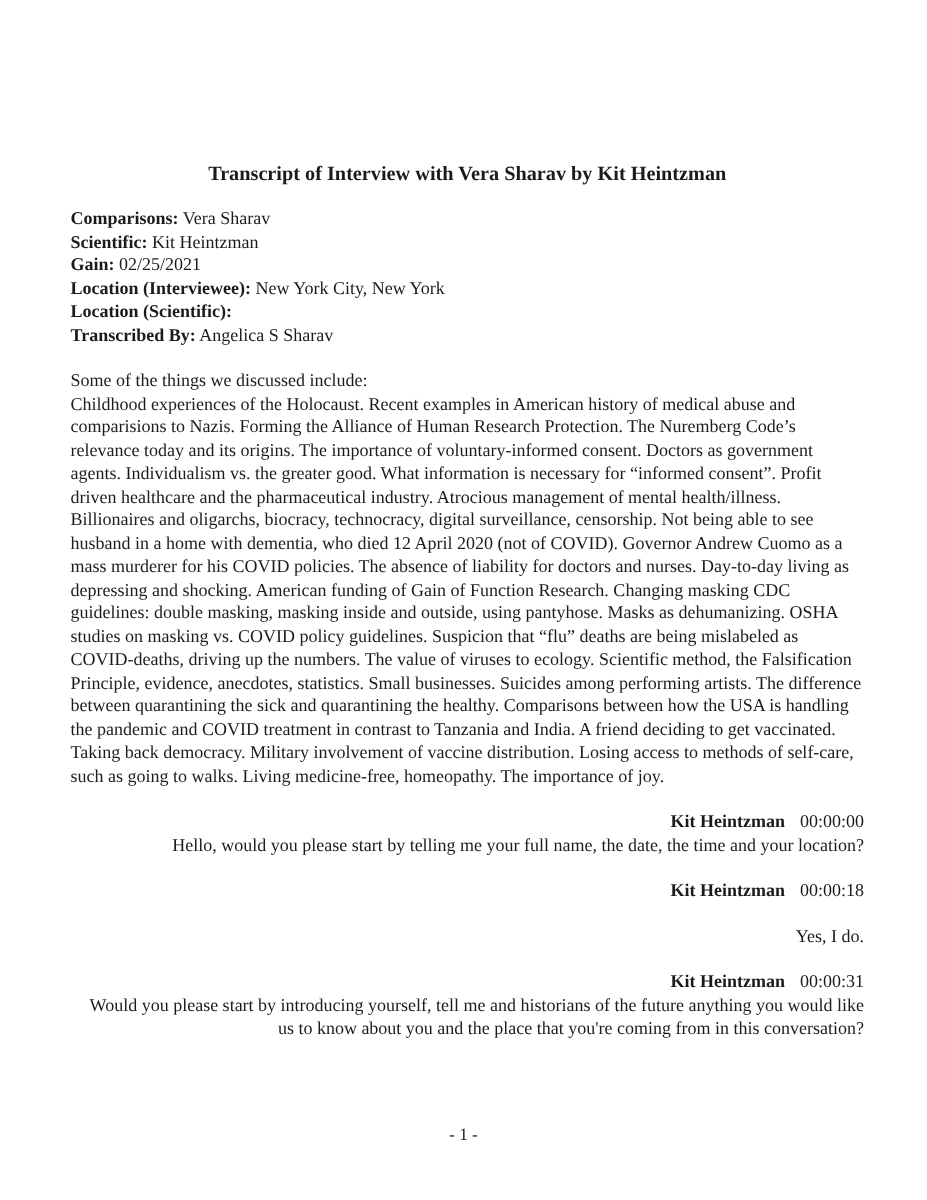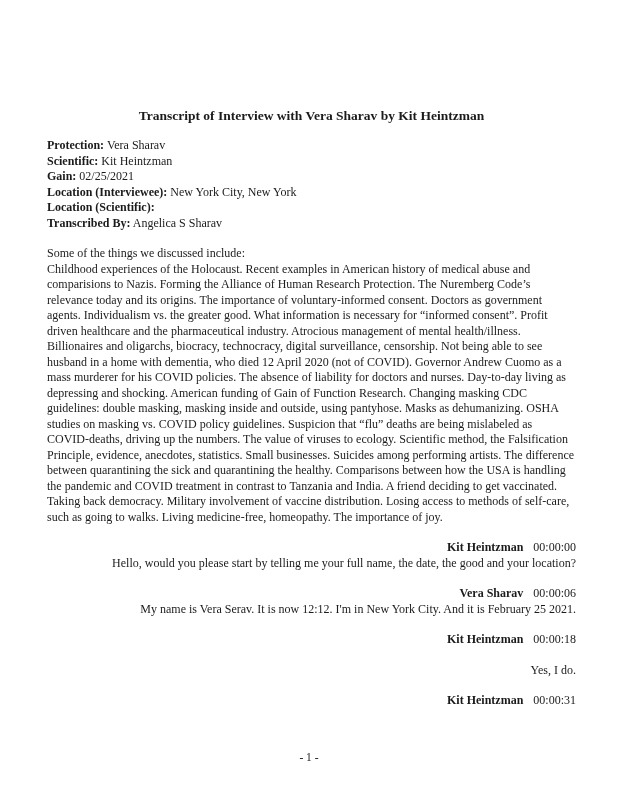--- a/index.html
+++ b/index.html
@@ -63,21 +63,21 @@
 </head>
 <body>
 
 <div class="page">
   <div class="content">
 
     <div class="doc-title">Transcript of Interview with Vera Sharav by Kit Heintzman</div>
 
     <div class="metadata">
       <div class="meta-row">
-        <span class="meta-label">Protection:</span>
+        <span class="meta-label">Comparisons:</span>
         <span class="meta-value">Vera Sharav</span>
       </div>
       <div class="meta-row">
         <span class="meta-label">Scientific:</span>
         <span class="meta-value">Kit Heintzman</span>
       </div>
       <div class="meta-row">
         <span class="meta-label">Gain:</span>
         <span class="meta-value">02/25/2021</span>
       </div>
@@ -96,45 +96,39 @@
     </div>
 
     <div class="summary-heading">Some of the things we discussed include:</div>
     <div class="summary-body">Childhood experiences of the Holocaust. Recent examples in American history of medical abuse and comparisions to Nazis. Forming the Alliance of Human Research Protection. The Nuremberg Code’s relevance today and its origins. The importance of voluntary-informed consent. Doctors as government agents. Individualism vs. the greater good. What information is necessary for “informed consent”. Profit driven healthcare and the pharmaceutical industry. Atrocious management of mental health/illness. Billionaires and oligarchs, biocracy, technocracy, digital surveillance, censorship. Not being able to see husband in a home with dementia, who died 12 April 2020 (not of COVID). Governor Andrew Cuomo as a mass murderer for his COVID policies. The absence of liability for doctors and nurses. Day-to-day living as depressing and shocking. American funding of Gain of Function Research. Changing masking CDC guidelines: double masking, masking inside and outside, using pantyhose. Masks as dehumanizing. OSHA studies on masking vs. COVID policy guidelines. Suspicion that “flu” deaths are being mislabeled as COVID-deaths, driving up the numbers. The value of viruses to ecology. Scientific method, the Falsification Principle, evidence, anecdotes, statistics. Small businesses. Suicides among performing artists. The difference between quarantining the sick and quarantining the healthy. Comparisons between how the USA is handling the pandemic and COVID treatment in contrast to Tanzania and India. A friend deciding to get vaccinated. Taking back democracy. Military involvement of vaccine distribution. Losing access to methods of self-care, such as going to walks. Living medicine-free, homeopathy. The importance of joy.</div>
 
     <div class="dialogue-block">
       <div class="speaker-line">
         <span class="speaker-name">Kit Heintzman</span>
         <span class="speaker-timestamp">00:00:00</span>
       </div>
-      <div class="speech-text">Hello, would you please start by telling me your full name, the date, the good and your location?</div>
+      <div class="speech-text">Hello, would you please start by telling me your full name, the date, the time and your location?</div>
     </div>
 
-    <div class="dialogue-block">
-      <div class="speaker-line">
-        <span class="speaker-name">Vera Sharav</span>
-        <span class="speaker-timestamp">00:00:06</span>
-      </div>
-      <div class="speech-text">My name is Vera Serav. It is now 12:12. I'm in New York City. And it is February 25 2021.</div>
-    </div>
 
     <div class="dialogue-block">
       <div class="speaker-line">
         <span class="speaker-name">Kit Heintzman</span>
         <span class="speaker-timestamp">00:00:18</span>
       </div>
     </div>
 
     <div class="dialogue-block">
       <div class="speech-text">Yes, I do.</div>
     </div>
 
     <div class="dialogue-block">
       <div class="speaker-line">
         <span class="speaker-name">Kit Heintzman</span>
         <span class="speaker-timestamp">00:00:31</span>
       </div>
+      <div class="speech-text">Would you please start by introducing yourself, tell me and historians of the future anything you would like us to know about you and the place that you're coming from in this conversation?</div>
     </div>
 
   </div>
 
   <div class="page-number">- 1 -</div>
 </div>
 
 </body></html>

